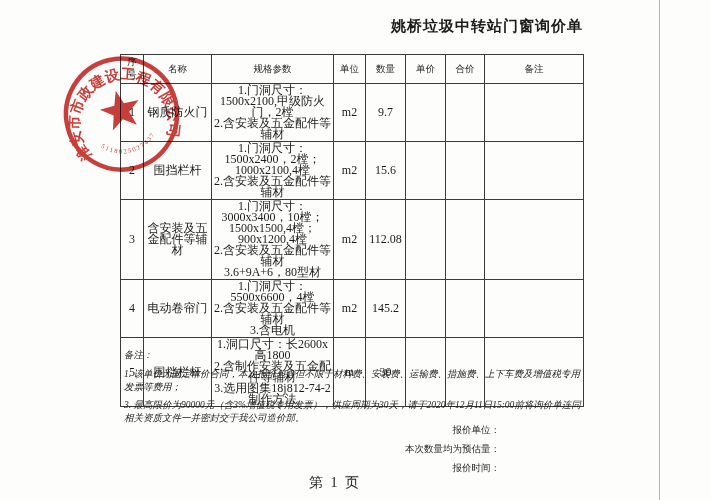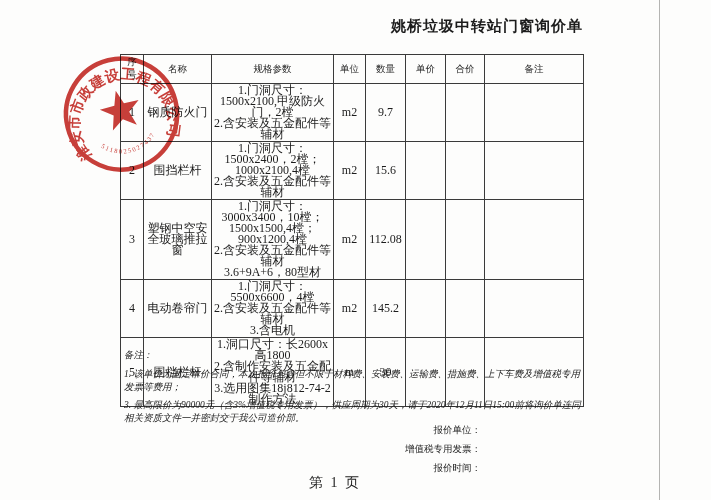--- a/index.html
+++ b/index.html
@@ -107,21 +107,21 @@
     <td class="spec">1.门洞尺寸：1500x2400，2樘；1000x2100,4樘
 2.含安装及五金配件等辅材</td>
     <td>m2</td>
     <td>15.6</td>
     <td></td>
     <td></td>
     <td></td>
   </tr>
   <tr class="r3">
     <td>3</td>
-    <td class="name">塑钢中空安全玻璃推拉窗</td>
+    <td class="name">含安装及五金配件等辅材</td>
     <td class="spec">1.门洞尺寸：3000x3400，10樘；1500x1500,4樘；900x1200,4樘
 2.含安装及五金配件等辅材
 3.6+9A+6，80型材</td>
     <td>m2</td>
     <td>112.08</td>
     <td></td>
     <td></td>
     <td></td>
   </tr>
   <tr class="r4">
@@ -152,21 +152,21 @@
   </table>
 
 <div class="notes">
   <div class="note-line">备注：</div>
   <div class="note-line">1. 该单价为固定单价合同，本次报价包含但不限于材料费、安装费、运输费、措施费、上下车费及增值税专用发票等费用；</div>
   <div class="note-line">3. 最高限价为90000元（含3%增值税专用发票），供应周期为30天，请于2020年12月11日15:00前将询价单连同相关资质文件一并密封交于我公司造价部。</div>
 </div>
 
 <div class="sig-block">
   <div>报价单位：</div>
-  <div>增值税专用发票：</div>
+  <div>本次数量均为预估量：</div>
   <div>报价时间：</div>
 </div>
 
 <div class="footer">第 1 页</div>
 
 <svg class="stamp" viewBox="0 0 124 124" xmlns="http://www.w3.org/2000/svg">
   <defs>
     <path id="arcTop" d="M 20.8,88.6 A 45,45 0 1 1 103.2,88.6" fill="none"></path>
     <path id="arcBottom" d="M 28.5,79.5 A 38,38 0 0 0 95.5,79.5" fill="none"></path>
   </defs>

